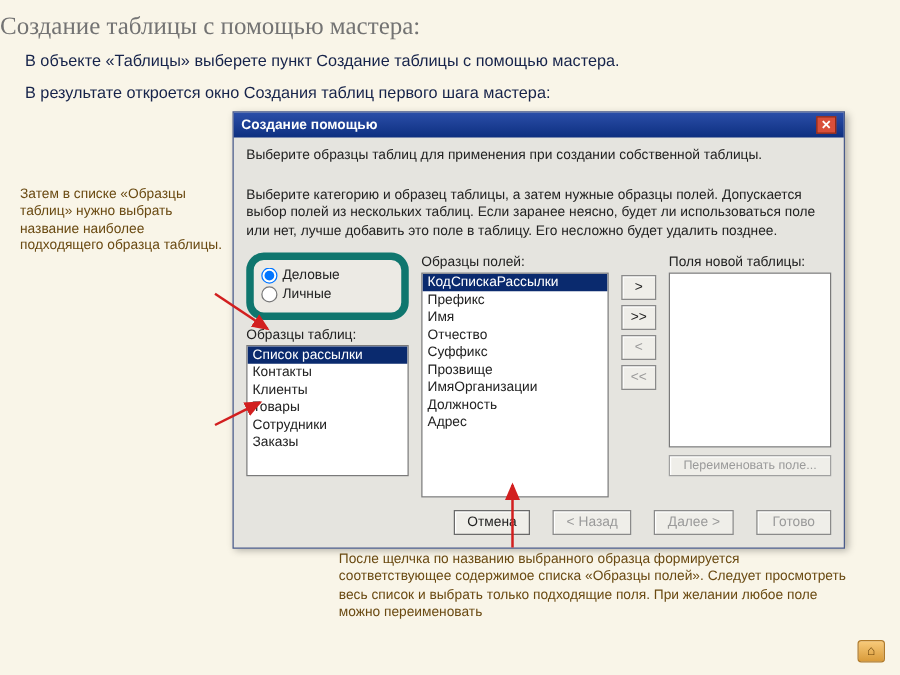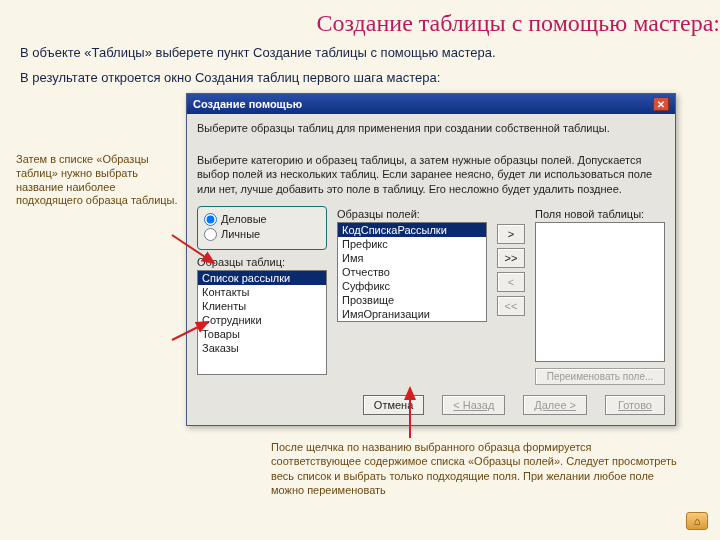--- a/index.html
+++ b/index.html
@@ -8,23 +8,23 @@
     width: 720px;
     height: 540px;
     background: #f9f5e8;
     font-family: "Segoe UI", Tahoma, sans-serif;
     font-size: 12px;
     color: #333;
     position: relative;
     overflow: hidden;
   }
   .slide-title {
-    font-size: 24px;
-    color: #be185d;
-    text-align: right;
+    font-size: 20px;
+    color: #737373;
+    text-align: left;
     padding: 10px 0 4px;
     font-family: Georgia, serif;
   }
   .intro1, .intro2 {
     color: #16234a;
     font-size: 13px;
     margin: 4px 20px 0 20px;
   }
   .intro2 { margin-top: 10px; margin-bottom: 8px; }
 
@@ -75,43 +75,43 @@
   }
   .instr1 { margin-bottom: 19px; }
   .instr2 { margin-bottom: 10px; line-height: 1.3; }
 
   .form-row { display: flex; gap: 10px; }
   .col-left { width: 130px; }
   .col-mid  { width: 150px; }
   .col-right{ flex: 1; }
 
   .group-box {
-    border: 1px solid #0f766e;
-    border-radius: 4px;
+    border: 6px solid #0f766e;
+    border-radius: 14px;
     padding: 4px 6px 6px;
     background: #eceae4;
     margin-bottom: 6px;
   }
   .radio-row { display: flex; align-items: center; gap: 4px; margin: 2px 0; }
   .radio-row input { margin: 0; }
   .radio-row label { font-size: 11px; }
 
   .section-label { font-size: 11px; margin: 2px 0 2px; }
 
   .listbox {
     border: 1px solid #7a7a7a;
     background: #fff;
     height: 105px;
     overflow: hidden;
     font-size: 11px;
   }
   .listbox .item { padding: 1px 4px; white-space: nowrap; }
   .listbox .item.selected { background: #0a2a6e; color: #fff; }
 
-  .mid-list { height: 100px; overflow: hidden; }
+  .mid-list { height: 180px; overflow: hidden; }
 
   .btn-col {
     width: 28px;
     display: flex;
     flex-direction: column;
     gap: 4px;
     margin-top: 18px;
   }
   .small-btn {
     border: 1px solid #8a8a8a;
@@ -149,21 +149,21 @@
   .wbtn {
     border: 1px solid #8a8a8a;
     background: #efeee9;
     padding: 3px 10px;
     font-size: 11px;
     min-width: 60px;
     text-align: center;
     box-shadow: inset 1px 1px 0 #fff;
   }
   .wbtn.cancel { border: 1px solid #6a6a6a; }
-  .wbtn.disabled { color: #9a9a9a; text-decoration: underline; }
+  .wbtn.disabled { color: #9a9a9a; }
 
   .bottom-note {
     position: absolute;
     left: 271px;
     top: 440px;
     width: 410px;
     font-size: 11px;
     color: #6a4a12;
     line-height: 1.3;
   }
@@ -212,22 +212,22 @@
             <div class="radio-row">
               <input type="radio" style="">
               <label>Личные</label>
             </div>
           </div>
           <div class="section-label">Образцы таблиц:</div>
           <div class="listbox">
             <div class="item selected">Список рассылки</div>
             <div class="item">Контакты</div>
             <div class="item">Клиенты</div>
+            <div class="item">Товары</div>
             <div class="item">Сотрудники</div>
-            <div class="item">Товары</div>
             <div class="item">Заказы</div>
           </div>
         </div>
 
         <div class="col-mid">
           <div class="section-label">Образцы полей:</div>
           <div class="listbox mid-list">
             <div class="item selected">КодСпискаРассылки</div>
             <div class="item">Префикс</div>
             <div class="item">Имя</div>

